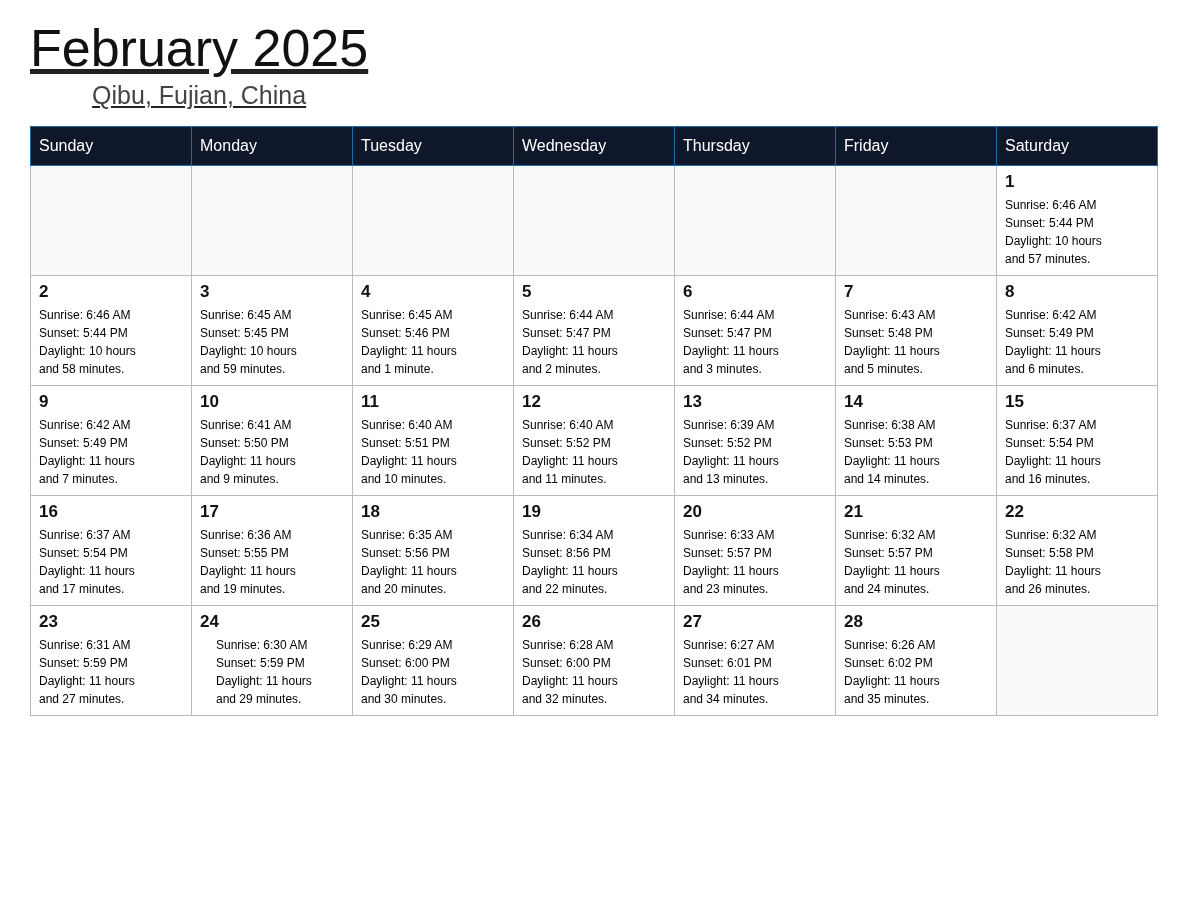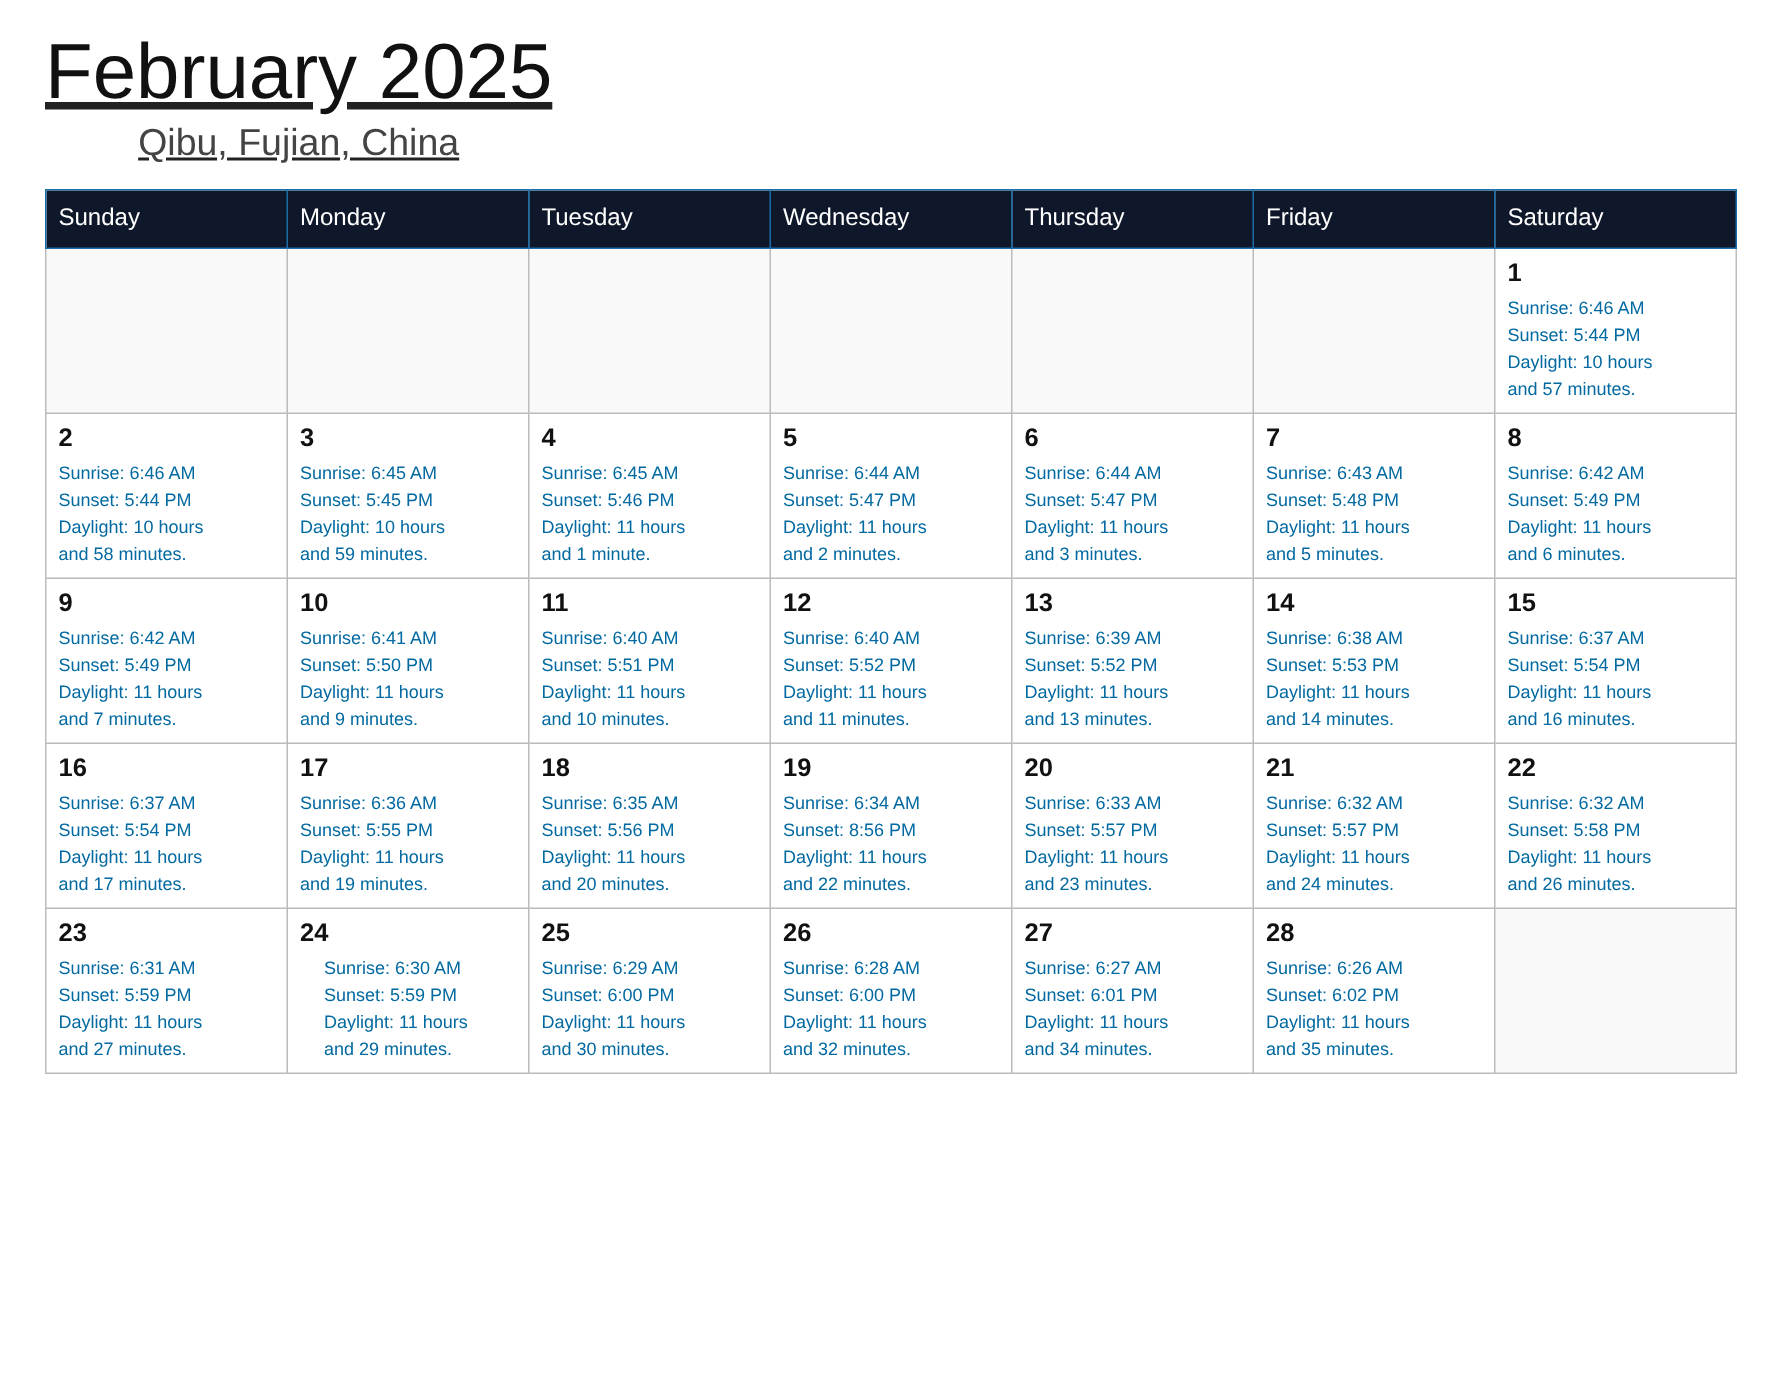--- a/index.html
+++ b/index.html
@@ -87,21 +87,21 @@
       background: #f9f9f9;
     }
     .day-number {
       font-size: 17px;
       font-weight: bold;
       color: #111;
       margin-bottom: 4px;
     }
     .day-info {
       font-size: 12px;
-      color: #0369a1;
+      color: #000000;
       line-height: 1.5;
     }
     .calendar tbody tr:last-child td {
       border-bottom: 1px solid #bbb;
     }
   </style>
 </head>
 <body>
 
 <div class="header">

